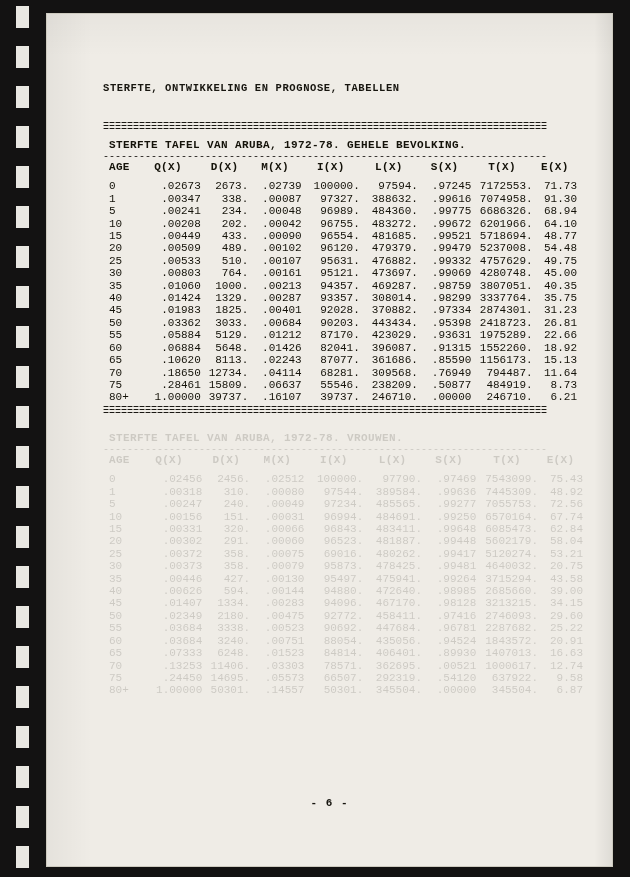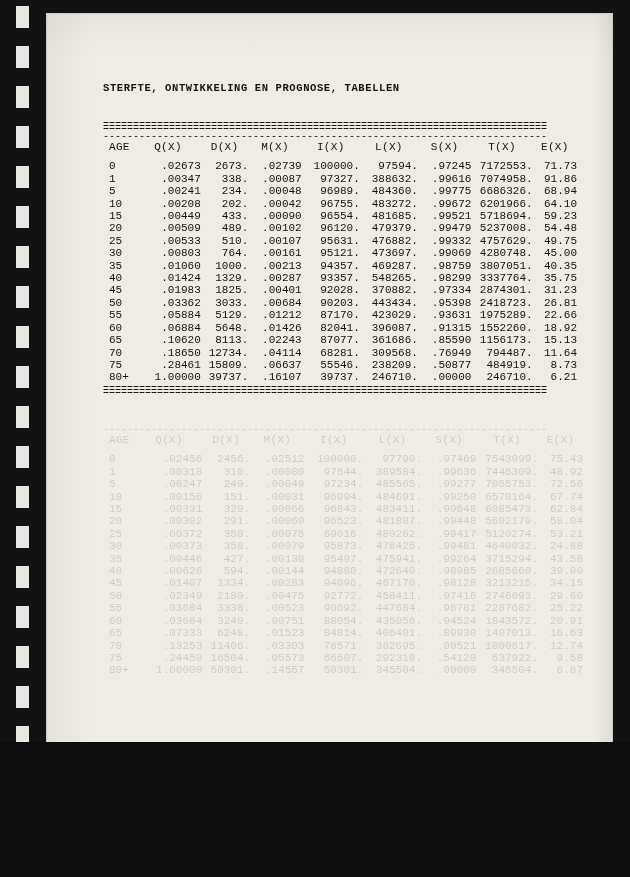--- a/index.html
+++ b/index.html
@@ -3,21 +3,21 @@
 <meta charset="utf-8">
 <style>
   html, body {
     margin: 0;
     padding: 0;
     background: #0d0d0d;
   }
   #page {
     position: relative;
     width: 630px;
-    height: 742px;
+    height: 877px;
     background: #111010;
     overflow: hidden;
     font-family: "Liberation Sans", sans-serif;
   }
   
   .scan-bg {
     position: absolute;
     inset: 0;
     background: #131212;
   }
@@ -101,21 +101,21 @@
   }
   table.lifetable th,
   table.lifetable td {
     padding: 0 0 0 0;
     text-align: right;
     font-weight: normal;
     white-space: nowrap;
     line-height: 12.4px;
   }
   table.lifetable th {
-    font-weight: normal;
+    font-weight: bold;
     letter-spacing: 0.3px;
     padding-bottom: 7px;
   }
   table.lifetable th.c0, table.lifetable td.c0 { width: 36px; text-align: left; padding-left: 2px; }
   table.lifetable th.c1, table.lifetable td.c1 { width: 58px; }
   table.lifetable th.c2, table.lifetable td.c2 { width: 50px; }
   table.lifetable th.c3, table.lifetable td.c3 { width: 58px; }
   table.lifetable th.c4, table.lifetable td.c4 { width: 62px; }
   table.lifetable th.c5, table.lifetable td.c5 { width: 62px; }
   table.lifetable th.c6, table.lifetable td.c6 { width: 58px; }
@@ -194,20 +194,21 @@
 
   <div class="sheet">
     <div class="sheet-inner"></div>
     <div class="edge-shadow"></div>
 
     <div class="running-head">STERFTE, ONTWIKKELING EN PROGNOSE, TABELLEN</div>
 
     <div class="table-block">
       <div class="rule double" style="white-space: pre;">==========================================================================
 ==========================================================================</div>
+      <div class="tbl-title">STERFTE TAFEL VAN ARUBA, 1972-78. GEHELE BEVOLKING.</div>
       <div class="rule" style="white-space: pre;">--------------------------------------------------------------------------</div>
       <table class="lifetable">
         <thead>
           <tr>
             <th class="c0">AGE</th>
             <th class="c1">Q(X)</th>
             <th class="c2">D(X)</th>
             <th class="c3">M(X)</th>
             <th class="c4">I(X)</th>
             <th class="c5">L(X)</th>
@@ -230,21 +231,21 @@
             </tr>
             <tr>
               <td class="c0">1</td>
               <td class="c1">.00347</td>
               <td class="c2">338.</td>
               <td class="c3">.00087</td>
               <td class="c4">97327.</td>
               <td class="c5">388632.</td>
               <td class="c6">.99616</td>
               <td class="c7">7074958.</td>
-              <td class="c8">91.86</td>
+              <td class="c8">91.30</td>
             </tr>
             <tr>
               <td class="c0">5</td>
               <td class="c1">.00241</td>
               <td class="c2">234.</td>
               <td class="c3">.00048</td>
               <td class="c4">96989.</td>
               <td class="c5">484360.</td>
               <td class="c6">.99775</td>
               <td class="c7">6686326.</td>
@@ -263,21 +264,21 @@
             </tr>
             <tr>
               <td class="c0">15</td>
               <td class="c1">.00449</td>
               <td class="c2">433.</td>
               <td class="c3">.00090</td>
               <td class="c4">96554.</td>
               <td class="c5">481685.</td>
               <td class="c6">.99521</td>
               <td class="c7">5718694.</td>
-              <td class="c8">59.23</td>
+              <td class="c8">48.77</td>
             </tr>
             <tr>
               <td class="c0">20</td>
               <td class="c1">.00509</td>
               <td class="c2">489.</td>
               <td class="c3">.00102</td>
               <td class="c4">96120.</td>
               <td class="c5">479379.</td>
               <td class="c6">.99479</td>
               <td class="c7">5237008.</td>
@@ -315,21 +316,21 @@
               <td class="c6">.98759</td>
               <td class="c7">3807051.</td>
               <td class="c8">40.35</td>
             </tr>
             <tr>
               <td class="c0">40</td>
               <td class="c1">.01424</td>
               <td class="c2">1329.</td>
               <td class="c3">.00287</td>
               <td class="c4">93357.</td>
-              <td class="c5">548265.</td>
+              <td class="c5">308014.</td>
               <td class="c6">.98299</td>
               <td class="c7">3337764.</td>
               <td class="c8">35.75</td>
             </tr>
             <tr>
               <td class="c0">45</td>
               <td class="c1">.01983</td>
               <td class="c2">1825.</td>
               <td class="c3">.00401</td>
               <td class="c4">92028.</td>
@@ -415,20 +416,21 @@
               <td class="c7">246710.</td>
               <td class="c8">6.21</td>
             </tr>
           </tbody>
       </table>
       <div class="rule double" style="white-space: pre;">==========================================================================
 ==========================================================================</div>
     </div>
 
     <div class="ghost">
+      <div class="tbl-title">STERFTE TAFEL VAN ARUBA, 1972-78. VROUWEN.</div>
       <div class="rule" style="white-space: pre;">--------------------------------------------------------------------------</div>
       <table class="lifetable">
         <thead>
           <tr>
             <th class="c0">AGE</th>
             <th class="c1">Q(X)</th>
             <th class="c2">D(X)</th>
             <th class="c3">M(X)</th>
             <th class="c4">I(X)</th>
             <th class="c5">L(X)</th>
@@ -517,21 +519,21 @@
             </tr>
             <tr>
               <td class="c0">30</td>
               <td class="c1">.00373</td>
               <td class="c2">358.</td>
               <td class="c3">.00079</td>
               <td class="c4">95873.</td>
               <td class="c5">478425.</td>
               <td class="c6">.99481</td>
               <td class="c7">4640032.</td>
-              <td class="c8">24.88</td>
+              <td class="c8">20.75</td>
             </tr>
             <tr>
               <td class="c0">35</td>
               <td class="c1">.00446</td>
               <td class="c2">427.</td>
               <td class="c3">.00130</td>
               <td class="c4">95497.</td>
               <td class="c5">475941.</td>
               <td class="c6">.99264</td>
               <td class="c7">3715294.</td>
@@ -610,21 +612,21 @@
               <td class="c3">.03303</td>
               <td class="c4">78571.</td>
               <td class="c5">362695.</td>
               <td class="c6">.00521</td>
               <td class="c7">1000617.</td>
               <td class="c8">12.74</td>
             </tr>
             <tr>
               <td class="c0">75</td>
               <td class="c1">.24450</td>
-              <td class="c2">16504.</td>
+              <td class="c2">14695.</td>
               <td class="c3">.05573</td>
               <td class="c4">66507.</td>
               <td class="c5">292319.</td>
               <td class="c6">.54120</td>
               <td class="c7">637922.</td>
               <td class="c8">9.58</td>
             </tr>
             <tr>
               <td class="c0">80+</td>
               <td class="c1">1.00000</td>

